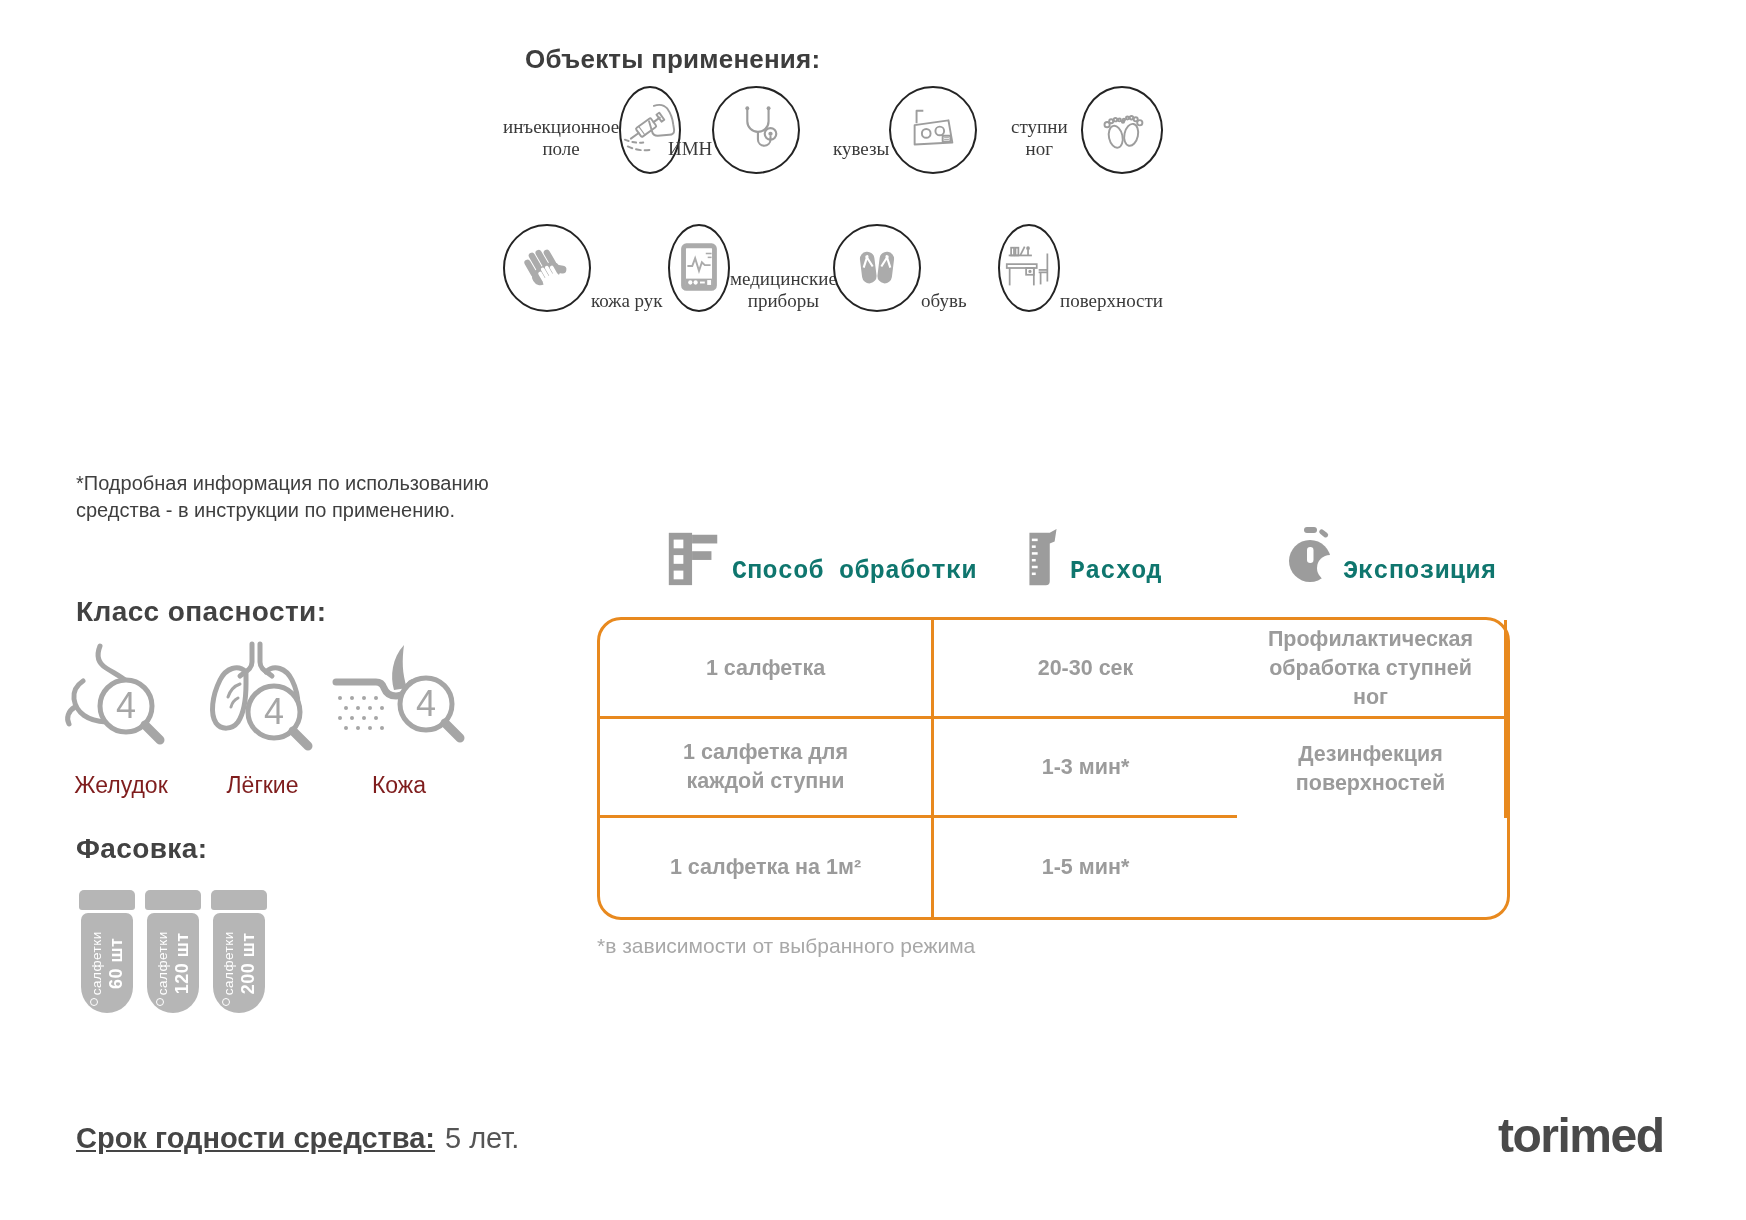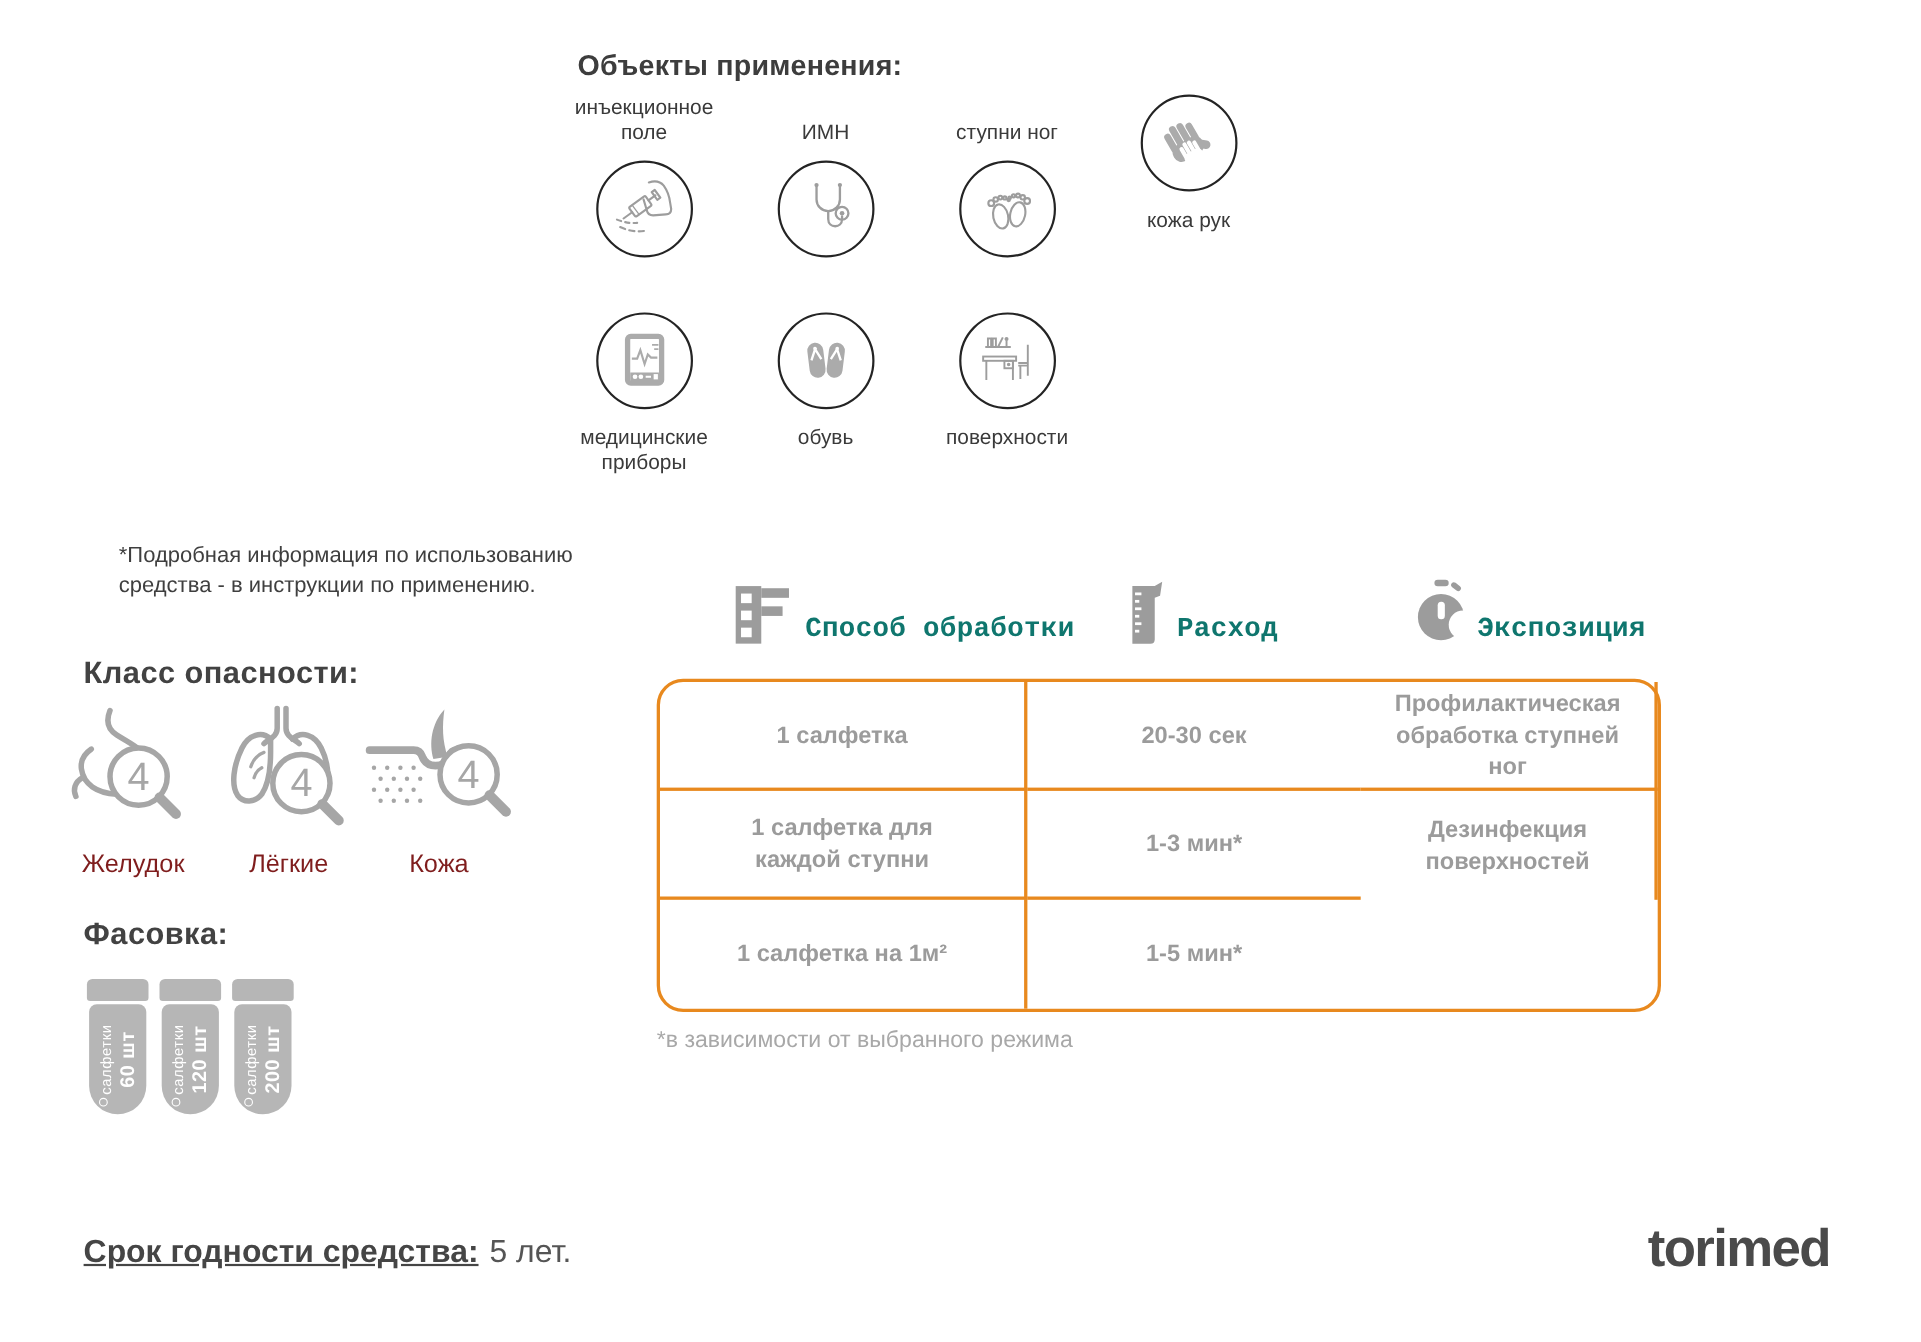--- a/index.html
+++ b/index.html
@@ -4,28 +4,28 @@
 <style>
   html,body{margin:0;padding:0;}
   body{
     width:1746px;height:1220px;background:#ffffff;position:relative;overflow:hidden;
     font-family:"Liberation Sans", sans-serif;color:#3d3d3d;
   }
   .abs{position:absolute;}
   
   .obj-title{left:525px;top:44px;font-size:26px;font-weight:bold;color:#3d3d3d;letter-spacing:.2px;}
   .obj-grid{left:503px;top:86px;display:grid;grid-template-columns:repeat(4,165px);}
-  .obj-cell{display:flex;flex-direction:column;align-items:center;}
+  .obj-cell{display:flex;flex-direction:row;align-items:flex-end;font-family:Liberation Serif, serif;}
   .obj-cell.top{margin-bottom:50px;}
   .obj-label{font-size:19px;color:#3a3a3a;text-align:center;line-height:22px;white-space:pre-line;}
   .obj-cell.top .obj-label{height:46px;display:flex;align-items:flex-end;justify-content:center;margin-bottom:14px;}
   .obj-cell.bottom .obj-label{margin-top:16px;}
   .circle{width:88px;height:88px;border:2.5px solid #242424;border-radius:50%;display:flex;align-items:center;justify-content:center;background:#fff;box-sizing:border-box;}
   
-  .note{left:76px;top:492px;width:440px;font-size:20px;line-height:27px;color:#3f3f3f;white-space:pre-line;margin-left:32px;}
+  .note{left:76px;top:470px;width:440px;font-size:20px;line-height:27px;color:#3f3f3f;white-space:pre-line;}
   .sec-title{font-size:28px;font-weight:bold;color:#424242;letter-spacing:.4px;}
   .hz-title{left:76px;top:596px;}
   .hz-cell{display:flex;flex-direction:column;align-items:center;}
   .hz-label{font-size:23px;color:#7f1d1d;margin-top:10px;}
   .pk-title{left:76px;top:833px;}
   .packs{left:78px;top:890px;display:flex;gap:8px;}
   .canister{position:relative;width:58px;height:124px;}
   .cap{position:absolute;top:0;left:1px;width:56px;height:20px;background:#b6b6b6;border-radius:5px 5px 3px 3px;}
   .cbody{position:absolute;top:23px;left:3px;width:52px;height:100px;background:#b6b6b6;border-radius:7px 7px 26px 26px;display:flex;align-items:center;justify-content:center;}
   .rot{transform:rotate(-90deg);display:flex;flex-direction:column;align-items:center;gap:3px;line-height:1;}
@@ -82,20 +82,34 @@
         <path d="M21,9 v12 a11,11 0 0 0 22,0 V9"></path>
         <circle cx="21" cy="7.5" r="2" fill="#9d9d9d" stroke="none"></circle>
         <circle cx="43" cy="7.5" r="2" fill="#9d9d9d" stroke="none"></circle>
         <path d="M32,32.5 v7 c0,9 13,9 13,0 v-2.5"></path>
         <circle cx="45" cy="34" r="6"></circle>
         <circle cx="45" cy="34" r="2.2" fill="#9d9d9d" stroke="none"></circle>
       </svg>
     </div>
   </div>
 
+  <div class="obj-cell top">
+    <div class="obj-label">кувезы</div>
+    <div class="circle">
+      <svg width="58" height="58" viewBox="0 0 60 60" fill="none" stroke="#9d9d9d" stroke-width="2" stroke-linejoin="round">
+        <path d="M13,23 V10 h7"></path>
+        <path d="M11,25 L46,20 L50,43 L11,45 Z"></path>
+        <circle cx="23" cy="33.5" r="4.5"></circle>
+        <circle cx="37" cy="31" r="4.5"></circle>
+        <rect x="40" y="36" width="8" height="6"></rect>
+        <line x1="41.5" y1="38" x2="46.5" y2="38" stroke-width="1"></line>
+        <line x1="41.5" y1="40" x2="46.5" y2="40" stroke-width="1"></line>
+      </svg>
+    </div>
+  </div>
 
   <div class="obj-cell top">
     <div class="obj-label">ступни ног</div>
     <div class="circle">
       <svg width="58" height="58" viewBox="0 0 60 60" fill="none" stroke="#9d9d9d" stroke-width="2">
         <ellipse cx="23.5" cy="37" rx="7" ry="11.5" transform="rotate(-12 23.5 37)"></ellipse>
         <circle cx="14.6" cy="24.5" r="2.7"></circle>
         <circle cx="18.8" cy="21" r="2.1"></circle>
         <circle cx="23.2" cy="19.3" r="1.8"></circle>
         <circle cx="27.4" cy="19.6" r="1.5"></circle>

